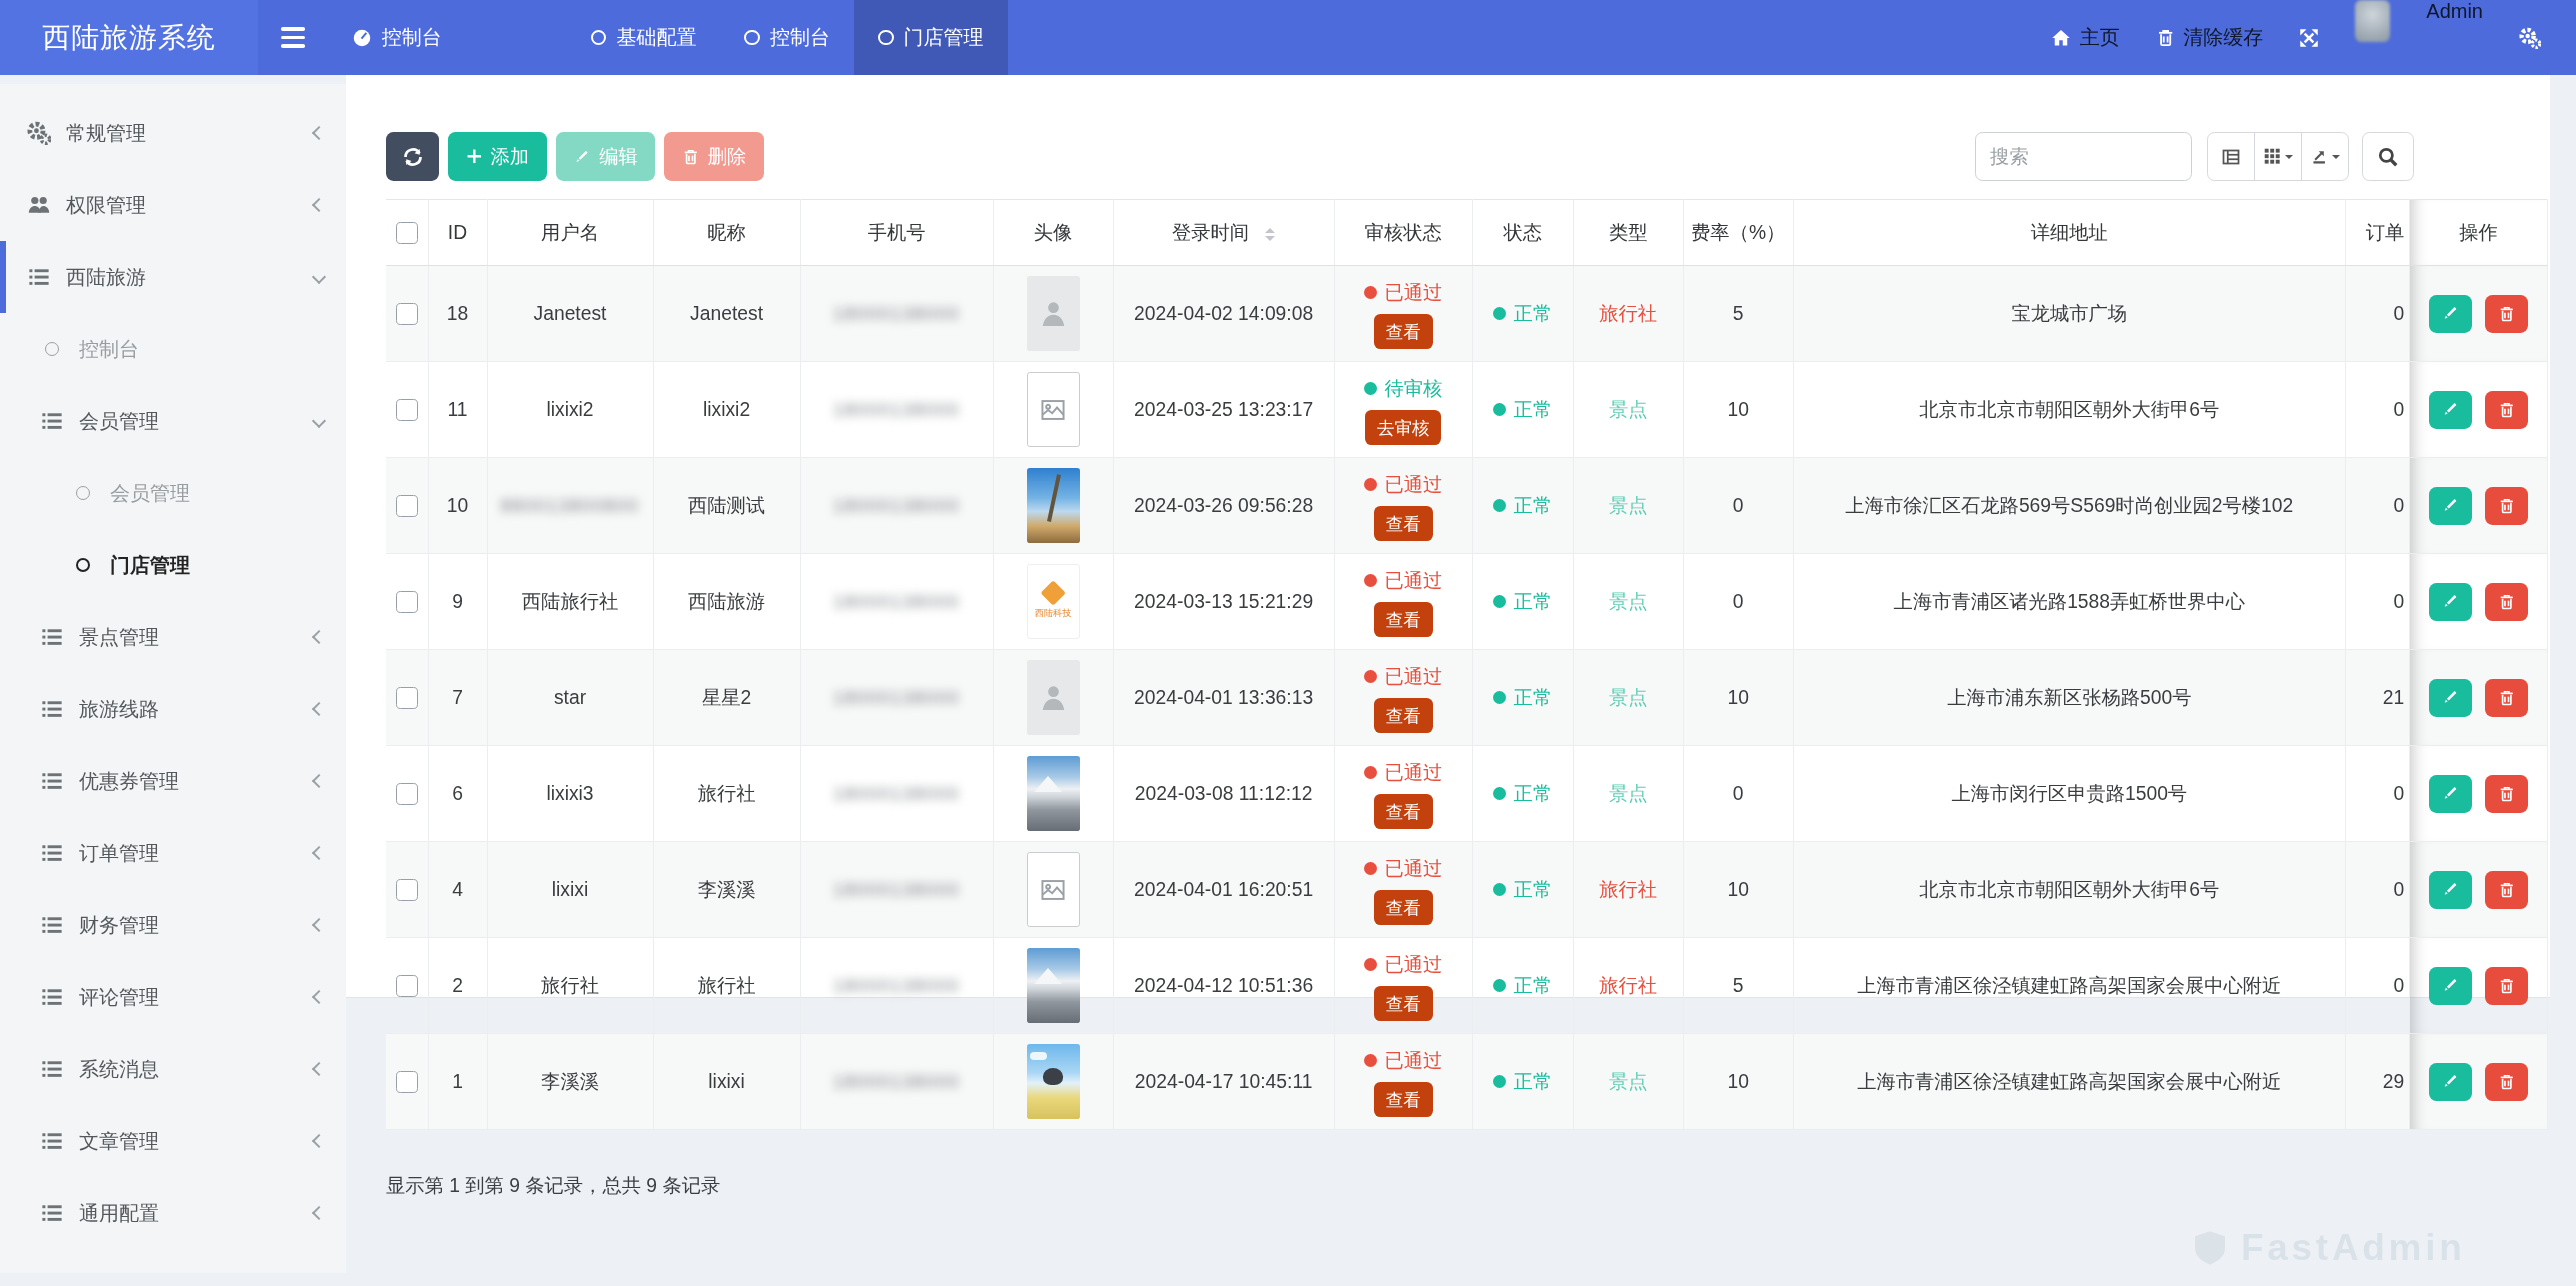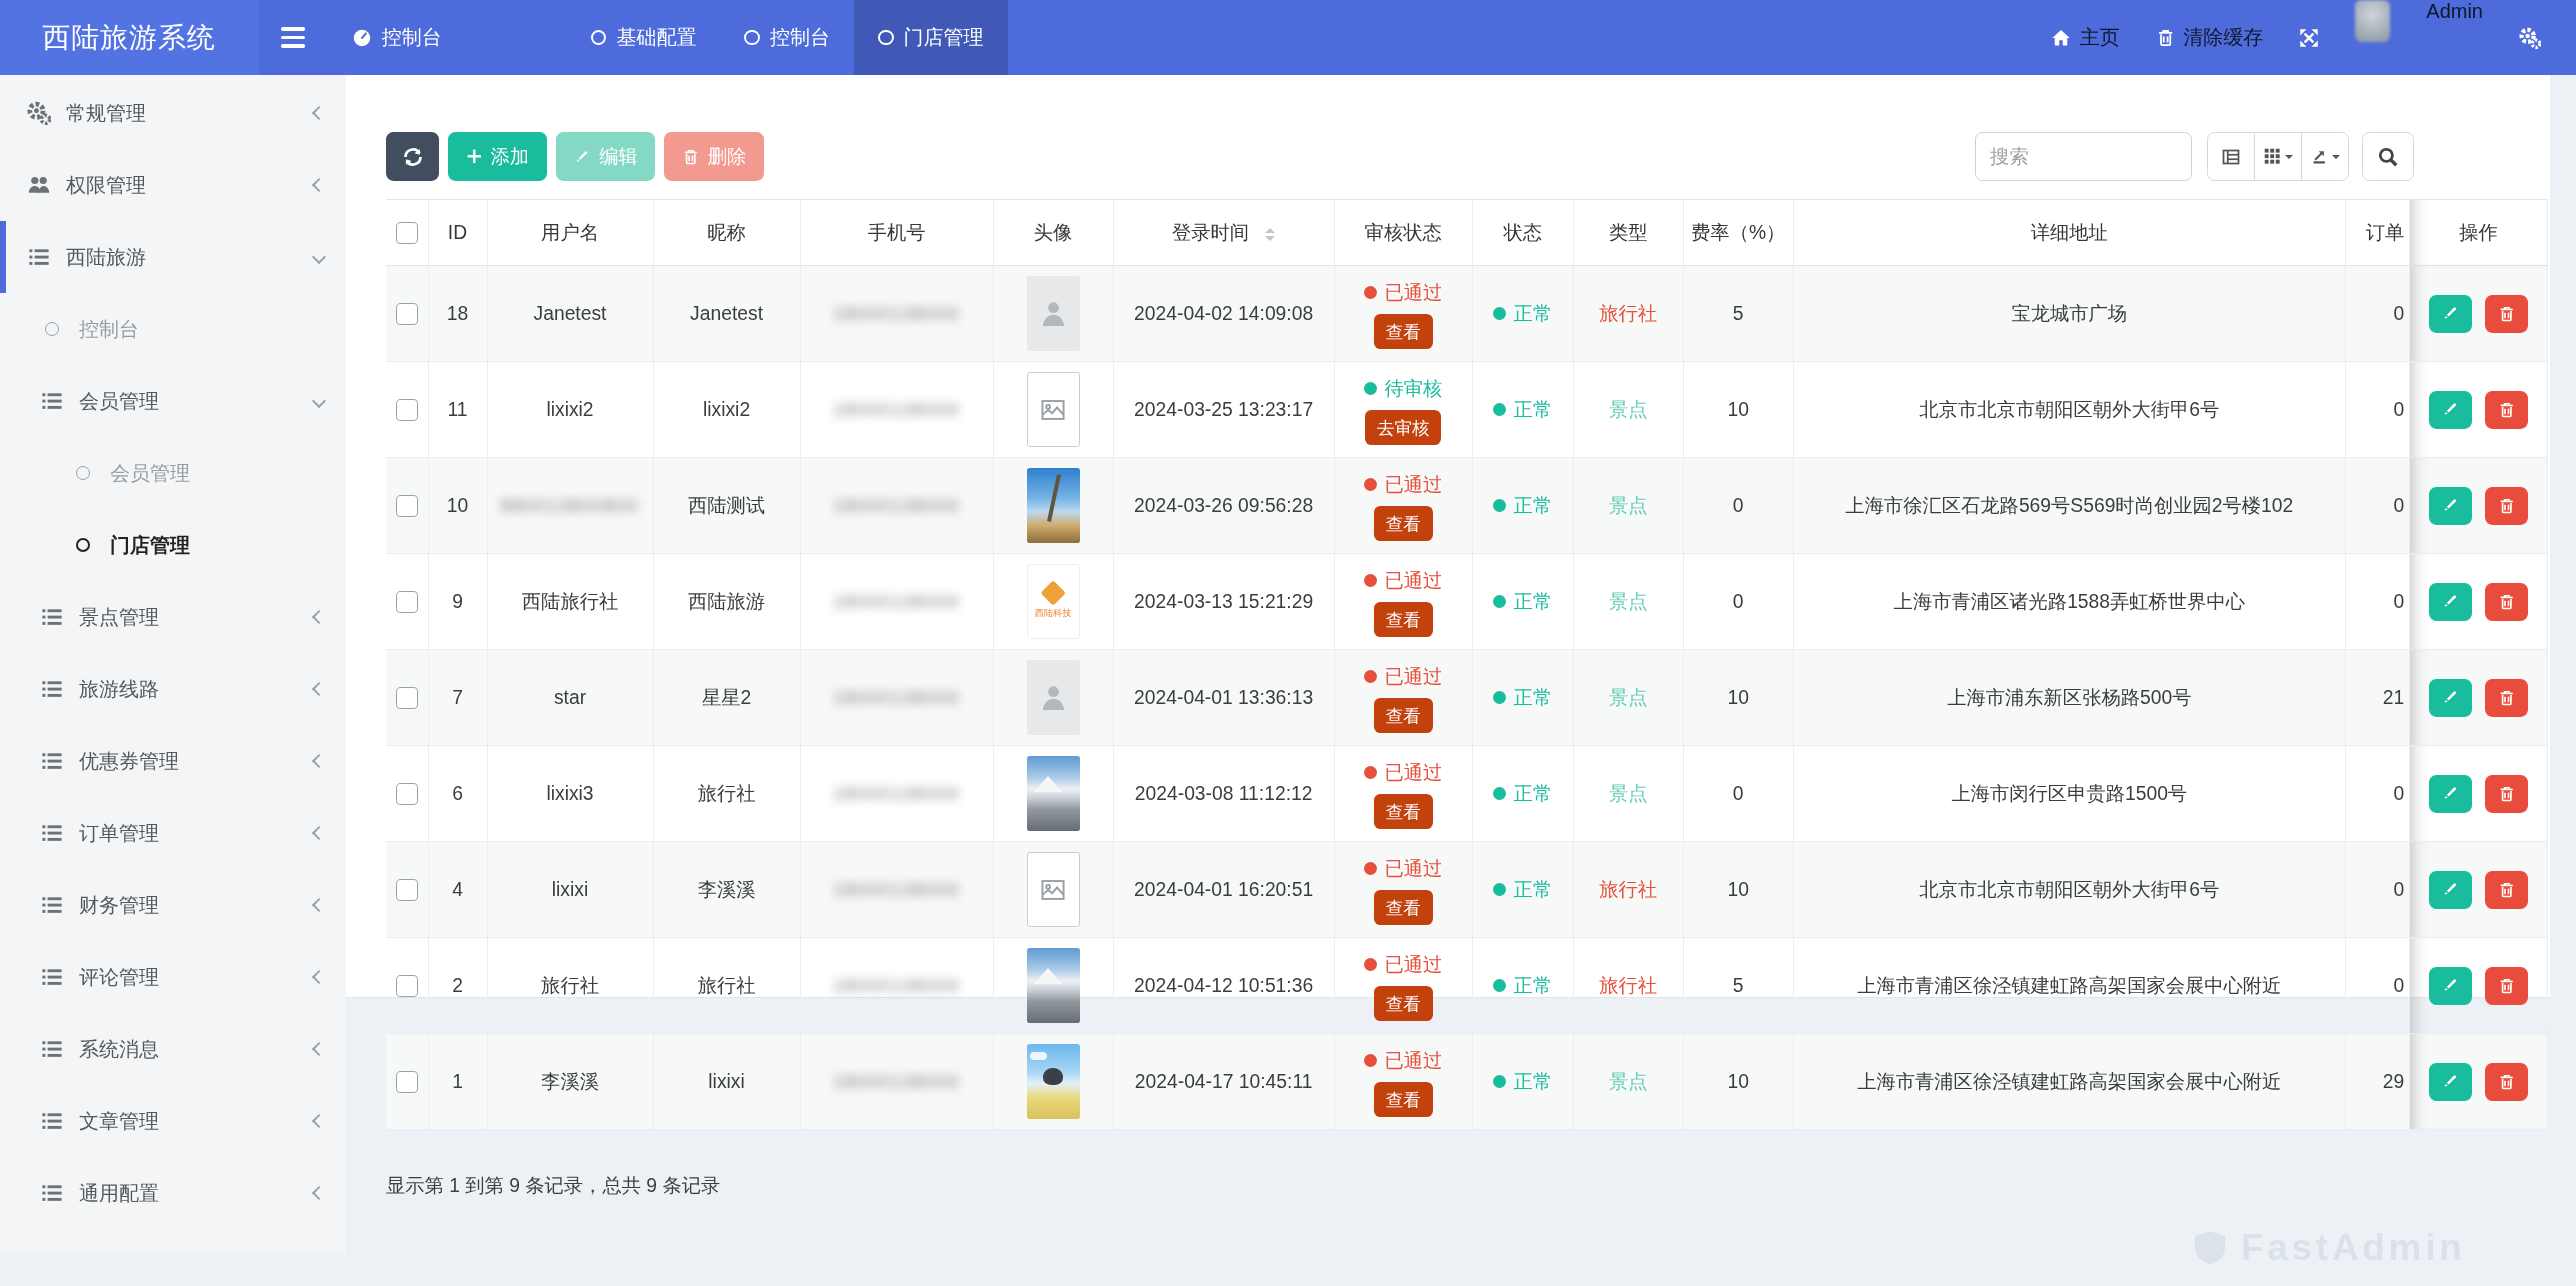--- a/index.html
+++ b/index.html
@@ -19,21 +19,21 @@
   .nav-tab .t-ic{display:none;align-items:center}
   .nav-tab[data-icon="dashboard-icon"] .t-ic.ic-dash{display:flex}
   .nav-tab[data-icon="circle-icon"] .t-ic.ic-ring{display:flex}
   .ring{width:15.6px;height:15.6px;border:2.3px solid #fff;border-radius:50%}
   .nav-right{margin-left:auto;display:flex;gap:36px;margin-right:35px;color:#0f172a;font-size:20px}
   .nav-link{display:flex;align-items:center;gap:8.3px;cursor:pointer}
   .nav-avatar{width:35px;height:42px;border-radius:6.4px;overflow:hidden;background:radial-gradient(circle at 50% 35%,#cfd5da 0%,#a8b2bb 55%,#8b97a2 100%);filter:blur(1.4px)}
   .admin-label{cursor:pointer}
 
   
-  .sidebar{position:absolute;left:0;top:64px;width:346px;height:1189px;background:#f3f5f6;padding-top:13px;z-index:20}
+  .sidebar{position:absolute;left:0;top:84px;width:346px;height:1189px;background:#f3f5f6;padding-top:13px;z-index:20}
   .side-item{position:relative;height:72px;display:flex;align-items:center;gap:14px;font-size:20px;color:#54585c;cursor:pointer;padding-right:22px}
   .side-item[data-level="0"]{padding-left:26px}
   .side-item[data-level="1"]{padding-left:39px}
   .side-item[data-level="2"]{padding-left:70px}
   .side-item.with-bar::before{content:"";position:absolute;left:0;top:0;bottom:0;width:6.4px;background:#4d6bdb}
   .side-item.dim{color:#989da1}
   .side-item.active{color:#232323;font-weight:bold}
   .s-ic{display:none;width:26px;justify-content:center;color:#6d7276;flex:none}
   .side-item.dim .s-ic{color:#9aa0a5}
   .side-item[data-icon="gears-icon"] .ic-gears{display:flex}

